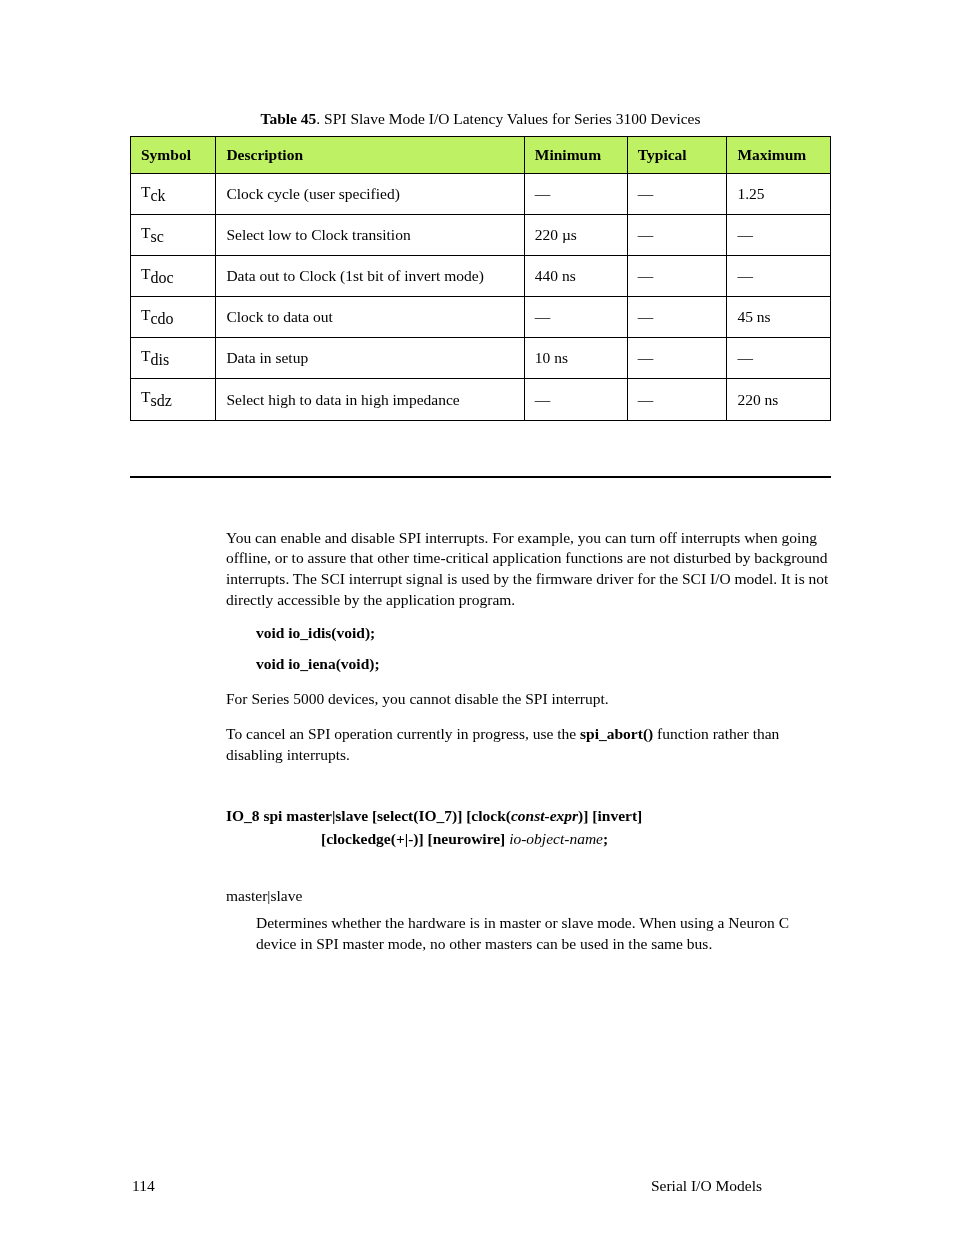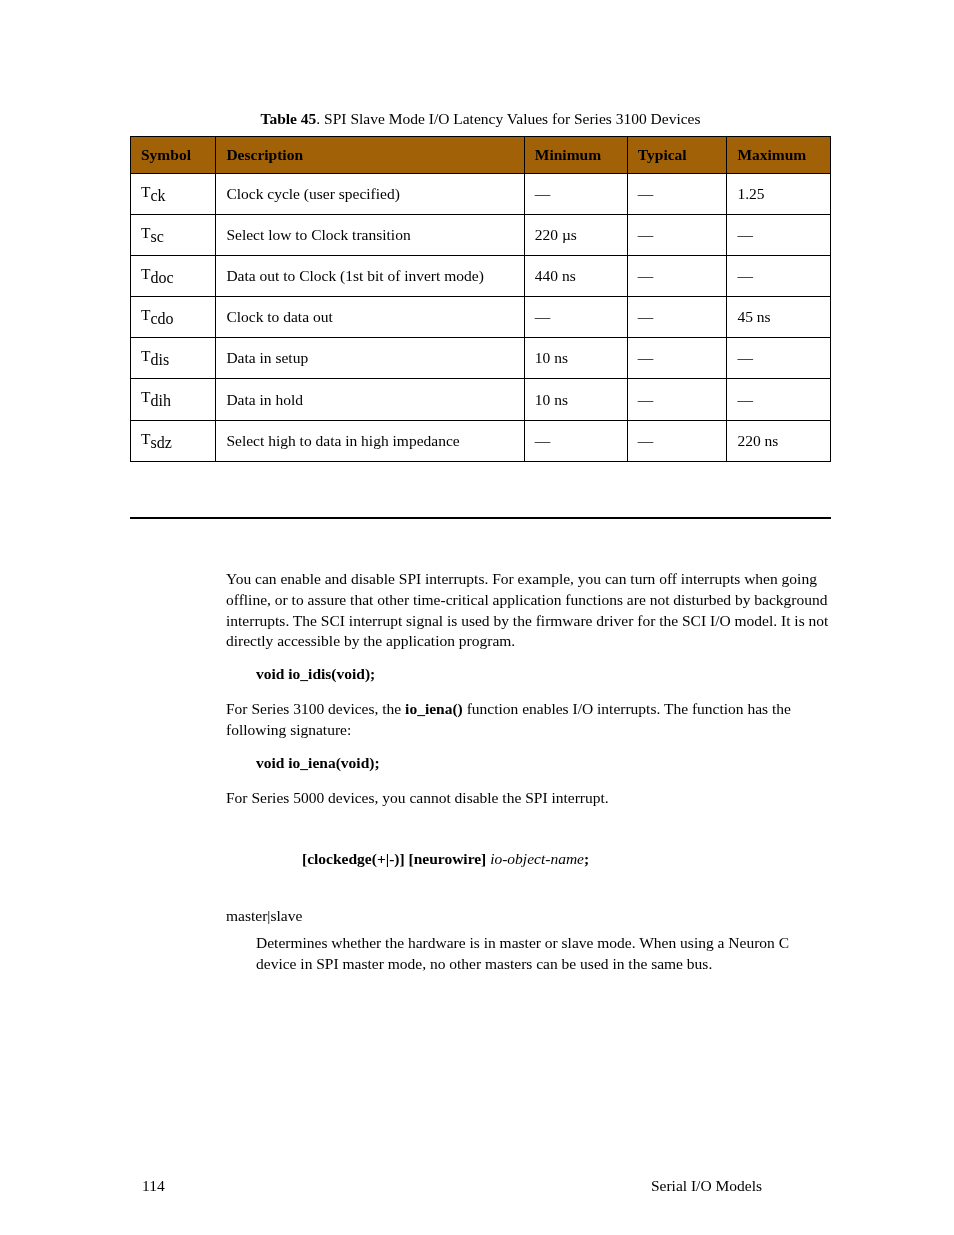--- a/index.html
+++ b/index.html
@@ -29,21 +29,21 @@
     margin-bottom: 55px;
   }
   table.data th, table.data td {
     border: 1px solid #000;
     padding: 9px 10px;
     text-align: left;
     vertical-align: middle;
     font-size: 15.5px;
   }
   table.data th {
-    background: #a16207;
+    background: #bef264;
     font-weight: bold;
   }
   .col-sym { width: 68px; }
   .col-desc { width: 340px; }
   .col-num { width: 86px; }
   .sub { font-size: 16px; vertical-align: sub; }
   hr.rule {
     border: none;
     border-top: 2px solid #000;
     margin: 0 0 50px 0;
@@ -54,28 +54,28 @@
   }
   .body-text p { margin: 14px 0 12px 0; }
   .sig {
     font-weight: bold;
     margin: 8px 0 10px 30px;
   }
   .syntax {
     margin: 38px 0 36px 0;
     line-height: 1.5;
   }
-  .syntax .line2 { margin-left: 76px; }
+  .syntax .line2 { margin-left: 95px; }
   .italic { font-style: italic; }
   .term { font-weight: normal; margin-top: 24px; }
   .term-desc { margin: 6px 0 0 30px; }
   .footer {
     position: absolute;
     bottom: 40px;
-    left: 142px;
+    left: 132px;
     right: 130px;
     font-size: 15.5px;
     display: flex;
     justify-content: space-between;
   }
 </style>
 </head>
 <body>
 
 <div class="page">
@@ -124,52 +124,48 @@
         <td>45 ns</td>
       </tr>
       <tr>
         <td><span>T</span><span class="sub">dis</span></td>
         <td>Data in setup</td>
         <td>10 ns</td>
         <td>—</td>
         <td>—</td>
       </tr>
       <tr>
-        <td><span>T</span><span class="sub">dih</span></td>
-        <td>Data in hold</td>
-        <td>10 ns</td>
-        <td>—</td>
-        <td>—</td>
-      </tr>
-      <tr>
         <td><span>T</span><span class="sub">sdz</span></td>
         <td>Select high to data in high impedance</td>
         <td>—</td>
         <td>—</td>
         <td>220 ns</td>
       </tr>
     </tbody>
   </table>
 
   <hr class="rule">
 
   <div class="body-text">
     <p>You can enable and disable SPI interrupts.  For example, you can turn off interrupts when going offline, or to assure that other time-critical application functions are not disturbed by background interrupts.  The SCI interrupt signal is used by the firmware driver for the SCI I/O model.  It is not directly accessible by the application program.</p>
 
     <div class="sig">void io_idis(void);</div>
 
-    <p>
-      <span>For Series 3100 devices, the </span><b>io_iena()</b><span> function enables I/O interrupts.  The function has the following signature:</span>
-    </p>
     <div class="sig">void io_iena(void);</div>
 
     <p>For Series 5000 devices, you cannot disable the SPI interrupt.</p>
 
+    <p>
+      <span>To cancel an SPI operation currently in progress, use the </span><b>spi_abort()</b><span> function rather than disabling interrupts.</span>
+    </p>
 
     <div class="syntax">
+      <div>
+        <b>IO_8 spi master|slave [select(IO_7)] [clock(</b><b><span class="italic">const-expr</span></b><b>)] [invert]</b>
+      </div>
       <div class="line2">
         <b>[clockedge(+|-)] [neurowire] </b><span class="italic">io-object-name</span><b>;</b>
       </div>
     </div>
 
     <div class="term">master|slave</div>
     <div class="term-desc">Determines whether the hardware is in master or slave mode.  When using a Neuron C device in SPI master mode, no other masters can be used in the same bus.</div>
   </div>
 
   <div class="footer">

